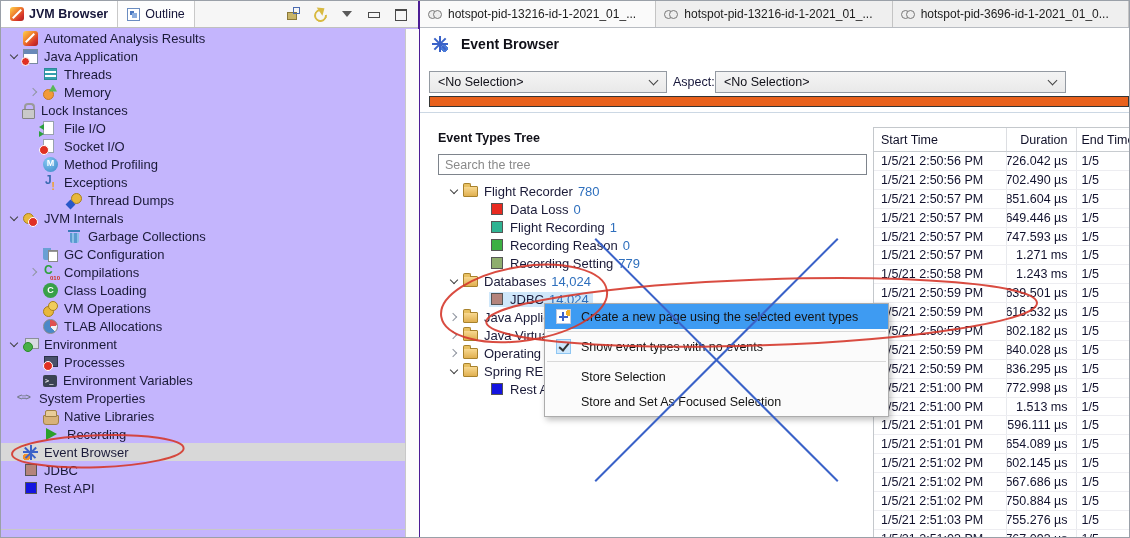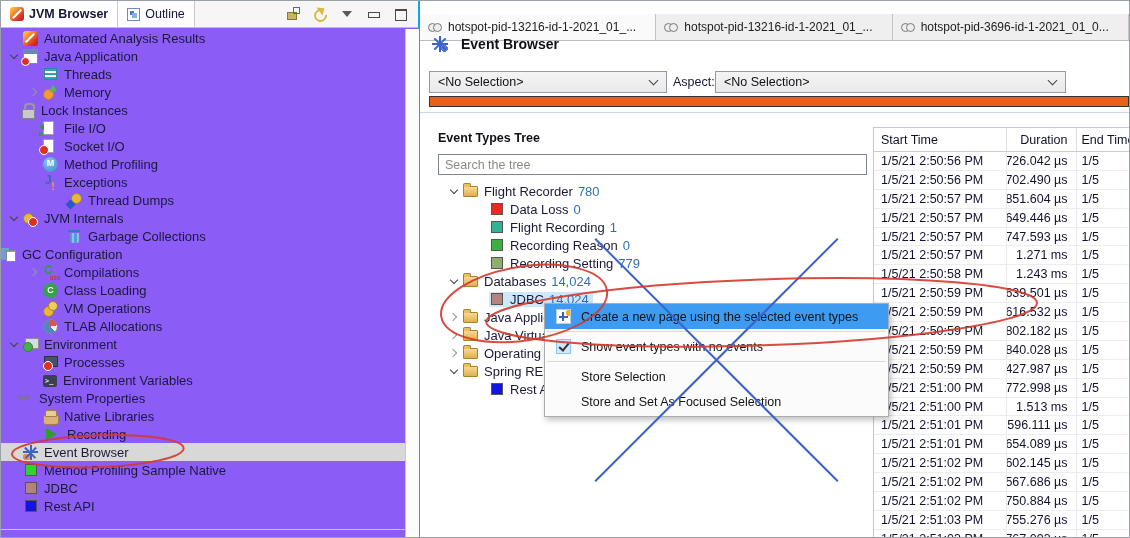--- a/index.html
+++ b/index.html
@@ -4,21 +4,21 @@
 <style>
   * { box-sizing: border-box; }
   html,body { margin:0; padding:0; }
   body { width:1130px; height:538px; overflow:hidden; background:#fff;
          font-family:"Liberation Sans", sans-serif; color:#16163a; }
   .screen { position:relative; width:1130px; height:538px; background:#fff;
             border:1px solid #9aa0a8; overflow:hidden; }
 
   
   .sidebar { position:absolute; left:0; top:0; width:419px; height:538px;
-             border-right:2px solid #0ea5e9; background:#8b5cf6; }
+             border-right:2px solid #4c1d95; background:#c4b5fd; }
   .sidebar-tabs { position:absolute; left:0; top:0; right:0; height:27px;
                   display:flex; align-items:stretch; background:#f6f6f6;
                   border-bottom:1px solid #c0c0c0; }
   .stab { display:flex; align-items:center; gap:5px; padding:0 9px; font-size:12.5px;
           border-right:1px solid #c9c9c9; background:#fdfdfd; white-space:nowrap; }
   .stab.active { background:#fff; font-weight:bold; }
   .stab-toolbar { margin-left:auto; display:flex; align-items:center; gap:13px; padding-right:10px; }
   .tree-viewport { position:absolute; left:0; top:28px; width:404px; height:500px; overflow:hidden; }
   .scroll-strip { position:absolute; left:404px; top:28px; width:14px; bottom:0;
                   border-left:1px solid #c8c8c8; background:#fcfcfc; }
@@ -157,21 +157,21 @@
                      border-top-color:transparent; border-radius:50%; transform:rotate(40deg); }
   .t-arrow::after  { content:""; position:absolute; right:0; top:0; border-left:5px solid transparent;
                      border-right:5px solid transparent; border-bottom:6px solid #d8ba42; transform:rotate(55deg); }
   .t-viewmenu::after { content:""; position:absolute; left:2px; top:4px; border-left:5px solid transparent;
                        border-right:5px solid transparent; border-top:6px solid #5a5a5a; }
   .t-min::after { content:""; position:absolute; left:1px; top:5px; width:10px; height:4px; border:1px solid #4a4a4a; }
   .t-max::after { content:""; position:absolute; left:1px; top:2px; width:10px; height:9px; border:1px solid #4a4a4a; border-top-width:2px; }
 
   
   .editor-tabs { position:absolute; left:419px; top:0; right:0; height:27px; display:flex;
-                 background:#f7f7f7; border-bottom:1px solid #b8bcc2;margin-top:13px; }
+                 background:#f7f7f7; border-bottom:1px solid #b8bcc2; }
   .etab { width:237px; display:flex; align-items:center; gap:6px; padding:0 8px; font-size:12px; color:#1c1c1c;
           background:#efefef; border-right:1px solid #c4c4c4; white-space:nowrap; overflow:hidden; }
   .etab.active { background:#fafafa; }
 
   .page-title { position:absolute; left:431px; top:35px; display:flex; align-items:center; gap:7px;
                 font-size:14px; font-weight:bold; color:#101018; }
   .combo { position:absolute; height:22px; display:flex; align-items:center; padding-left:8px; font-size:12.5px;
            background:linear-gradient(#f4f4f4,#e9e9e9); border:1px solid #949aa2; color:#101018; }
   .cchev { width:7px; height:7px; border-right:1.6px solid #444; border-bottom:1.6px solid #444;
            transform:rotate(45deg); margin-left:auto; margin-right:9px; margin-top:-3px; }
@@ -302,21 +302,21 @@
             <span class="ic ic-jvm-internals"></span>
             <span class="lbl">JVM Internals</span>
           </span>
         </div>
         <div class="trow" style="padding-left: 66px;">
           <span class="lblwrap">
             <span class="ic ic-gc"></span>
             <span class="lbl">Garbage Collections</span>
           </span>
         </div>
-        <div class="trow" style="">
+        <div class="trow" style="padding-left: 42px;">
           <span class="lblwrap">
             <span class="ic ic-gc-config"></span>
             <span class="lbl">GC Configuration</span>
           </span>
         </div>
         <div class="trow" style="padding-left: 28px;">
           <span class="chev col"></span>
           <span class="lblwrap">
             <span class="ic ic-compilations"></span>
             <span class="lbl">Compilations</span>
@@ -374,26 +374,20 @@
         <div class="trow" style="padding-left: 42px;">
           <span class="lblwrap">
             <span class="ic ic-recording"></span>
             <span class="lbl">Recording</span>
           </span>
         </div>
         <div class="trow sel" style="padding-left: 22px;">
           <span class="lblwrap">
             <span class="ic ic-event-browser"></span>
             <span class="lbl">Event Browser</span>
-          </span>
-        </div>
-        <div class="trow" style="padding-left: 22px;">
-          <span class="lblwrap">
-            <span class="sq" style="background: rgb(47, 211, 47);"></span>
-            <span class="lbl">Method Profiling Sample Native</span>
           </span>
         </div>
         <div class="trow" style="padding-left: 22px;">
           <span class="lblwrap">
             <span class="sq" style="background: rgb(180, 132, 124);"></span>
             <span class="lbl">JDBC</span>
           </span>
         </div>
         <div class="trow" style="padding-left: 22px;">
           <span class="lblwrap">
@@ -586,21 +580,21 @@
           <div class="td c-dur">802.182 µs</div>
           <div class="td c-end" style="border-right: none;">1/5</div>
         </div>
         <div class="trow2">
           <div class="td c-start">1/5/21 2:50:59 PM</div>
           <div class="td c-dur">840.028 µs</div>
           <div class="td c-end" style="border-right: none;">1/5</div>
         </div>
         <div class="trow2">
           <div class="td c-start">1/5/21 2:50:59 PM</div>
-          <div class="td c-dur">427.987 µs</div>
+          <div class="td c-dur">836.295 µs</div>
           <div class="td c-end" style="border-right: none;">1/5</div>
         </div>
         <div class="trow2">
           <div class="td c-start">1/5/21 2:51:00 PM</div>
           <div class="td c-dur">772.998 µs</div>
           <div class="td c-end" style="border-right: none;">1/5</div>
         </div>
         <div class="trow2">
           <div class="td c-start">1/5/21 2:51:00 PM</div>
           <div class="td c-dur">1.513 ms</div>

